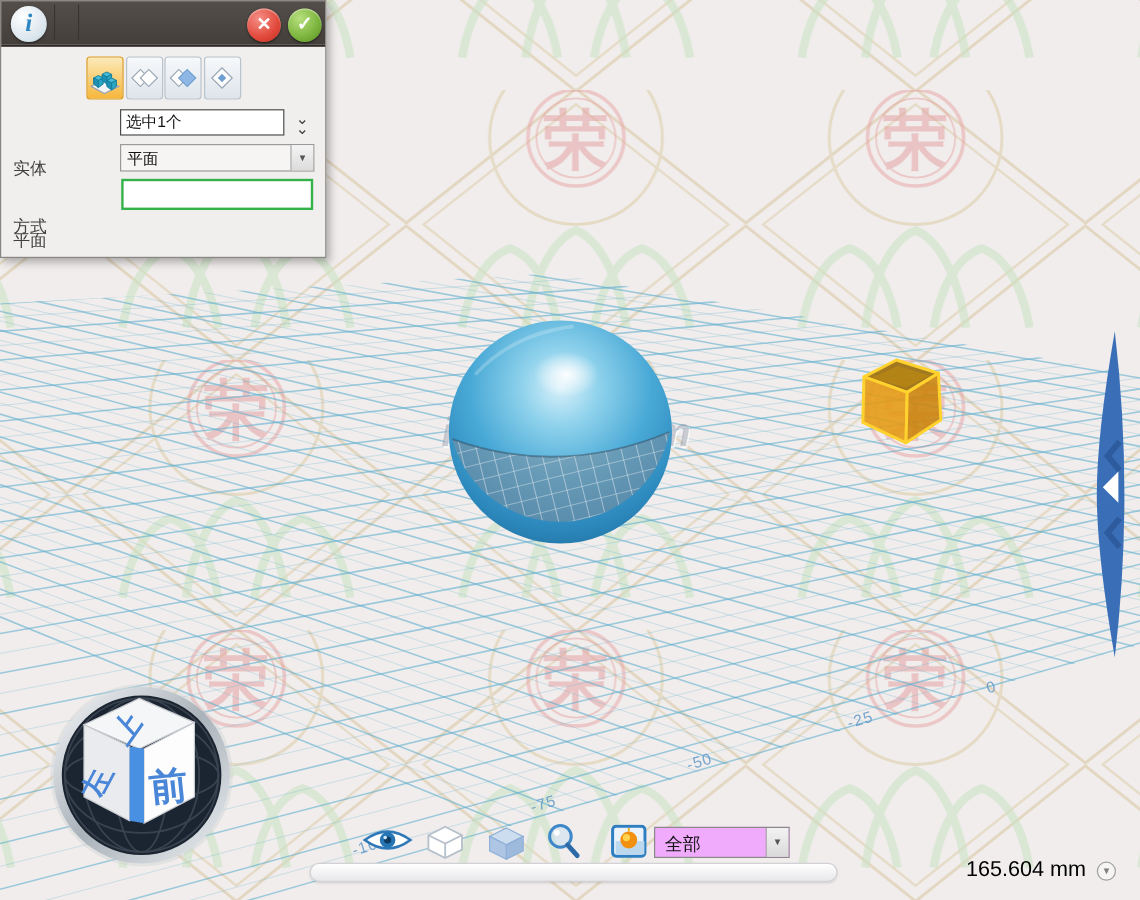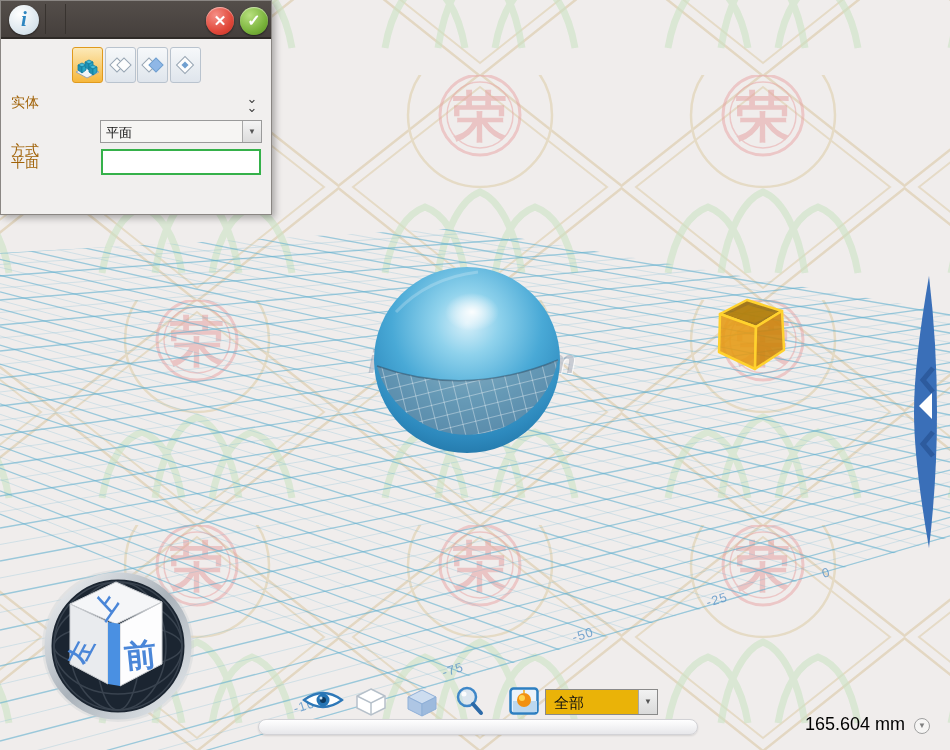--- a/index.html
+++ b/index.html
@@ -34,21 +34,21 @@
     color:#fff;font-size:15px;font-weight:bold;line-height:26px;text-align:center;padding:0;
     box-shadow:0 1px 2px rgba(0,0,0,.55), inset 0 1px 1px rgba(255,255,255,.5);}
   #btn-cancel{left:205px;background:radial-gradient(circle at 35% 30%,#f58f86,#e1483a 60%,#c03022);}
   #btn-confirm{left:239px;background:radial-gradient(circle at 35% 30%,#b8e07e,#7ab33c 60%,#578f1e);font-size:16px;}
 
   .mode-btn{position:absolute;top:46px;width:31px;height:36px;border:1px solid #b9c3ce;border-radius:3px;
     background:linear-gradient(#f6f8fa,#dfe5ec);cursor:pointer;padding:0;}
   .mode-btn.selected{background:linear-gradient(#fce9b8,#f6b73c);border:1px solid #e09a1d;}
   .m1{left:71px;} .m2{left:104px;} .m3{left:136px;} .m4{left:169px;}
 
-  .field-label{position:absolute;left:10px;font-size:14px;color:#a16207;}
+  .field-label{position:absolute;left:10px;font-size:14px;color:#404040;margin-top:38px;}
   .fl1{top:93px;} .fl2{top:141px;} .fl3{top:153px;}
   #entity-input{position:absolute;left:99px;top:90px;width:137px;height:22px;border:1px solid #4c4c4c;
     background:#fff;font-size:13px;padding:0 4px;font-family:inherit;color:#111;}
   #entity-expand{position:absolute;left:241px;top:92px;width:20px;height:20px;background:none;border:0;
     color:#3d3d3d;font-size:13px;line-height:9px;cursor:pointer;padding:0;}
   #method-combo{position:absolute;left:99px;top:119px;width:162px;height:23px;border:1px solid #9a9a9a;
     background:#f6f5f3;cursor:pointer;}
   #method-combo .val{position:absolute;left:5px;top:3px;font-size:13px;color:#111;}
   #method-combo .dd{position:absolute;right:0;top:0;width:19px;height:100%;
     background:linear-gradient(#f4f4f4,#dcdcdc);border-left:1px solid #a8a8a8;color:#555;
@@ -59,21 +59,21 @@
   
   #flyout{position:absolute;left:902px;top:272px;cursor:pointer;}
 
   
   #navcube{position:absolute;left:38px;top:568px;cursor:pointer;}
 
   
   .bt-icon{position:absolute;cursor:pointer;}
   #grip-bar{position:absolute;left:258px;top:719px;width:440px;height:16px;border-radius:8px;
     background:linear-gradient(#ffffff,#e7e7ea);border:1px solid #d2d2d6;box-shadow:0 1px 2px rgba(0,0,0,.12);}
-  #filter-dropdown{position:absolute;left:545px;top:689px;width:113px;height:26px;background:#eab308;
+  #filter-dropdown{position:absolute;left:545px;top:689px;width:113px;height:26px;background:#f0abfc;
     border:1px solid #8a8a8a;cursor:pointer;}
   #filter-dropdown .val{position:absolute;left:8px;top:4px;font-size:15px;color:#111;}
   #filter-dropdown .dd{position:absolute;right:0;top:0;width:19px;height:100%;
     background:linear-gradient(#f2f2f2,#dadada);border-left:1px solid #a8a8a8;color:#555;
     font-size:8px;text-align:center;line-height:24px;}
 
   
   #measurement{position:absolute;right:45px;top:714px;font-size:18px;color:#000000;}
   #unit-dd{position:absolute;right:20px;top:718px;width:16px;height:16px;border-radius:50%;
     border:1px solid #a0a0a0;color:#808080;font-size:8px;text-align:center;line-height:14px;
@@ -321,20 +321,21 @@
       </svg>
     </button>
     <button class="mode-btn m4">
       <svg width="29" height="34">
         <rect x="8" y="11" width="12" height="12" transform="rotate(45 14 17)" fill="#fdfdfd" stroke="#98a6b4"></rect>
         <rect x="11.5" y="14.5" width="5" height="5" transform="rotate(45 14 17)" fill="#6f9fd0"></rect>
       </svg>
     </button>
 
     <span class="field-label fl1">实体</span>
+    <input id="entity-input" type="text" value="选中1个" style="">
     <button id="entity-expand">⌄<br>⌄</button>
 
     <span class="field-label fl2">方式</span>
     <div id="method-combo">
       <span class="val">平面</span>
       <span class="dd">▼</span>
     </div>
 
     <span class="field-label fl3">平面</span>
     <input id="plane-input" type="text" value="" style="">

